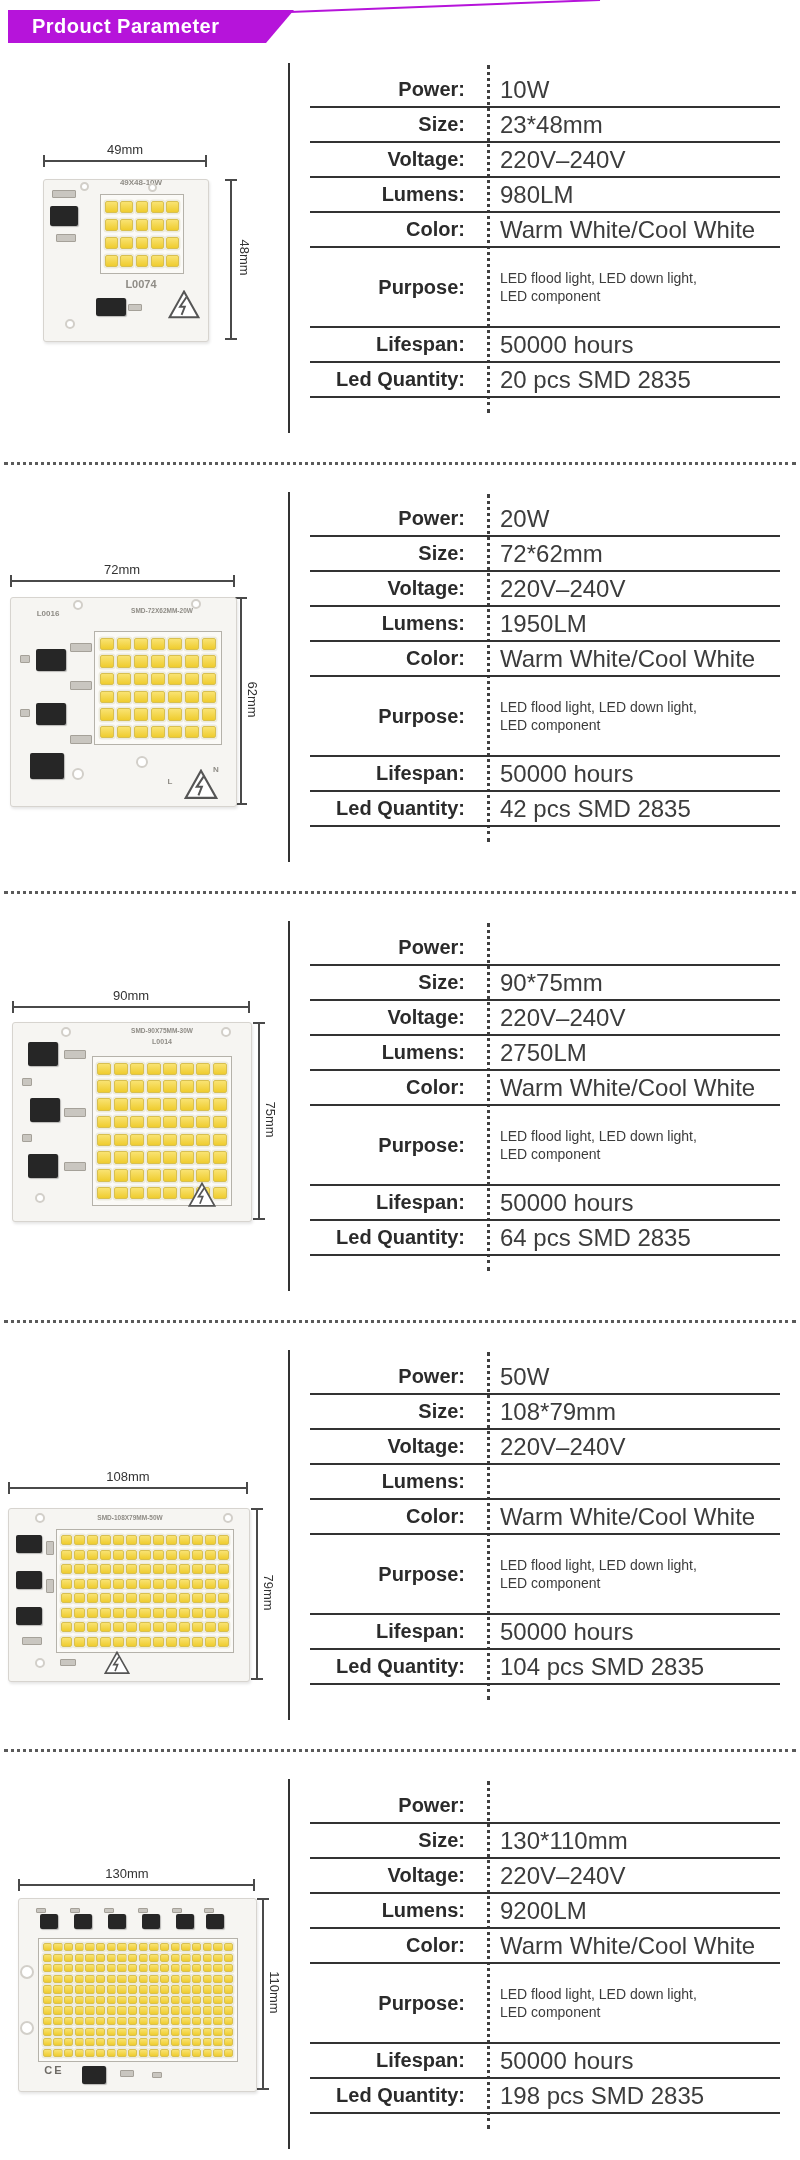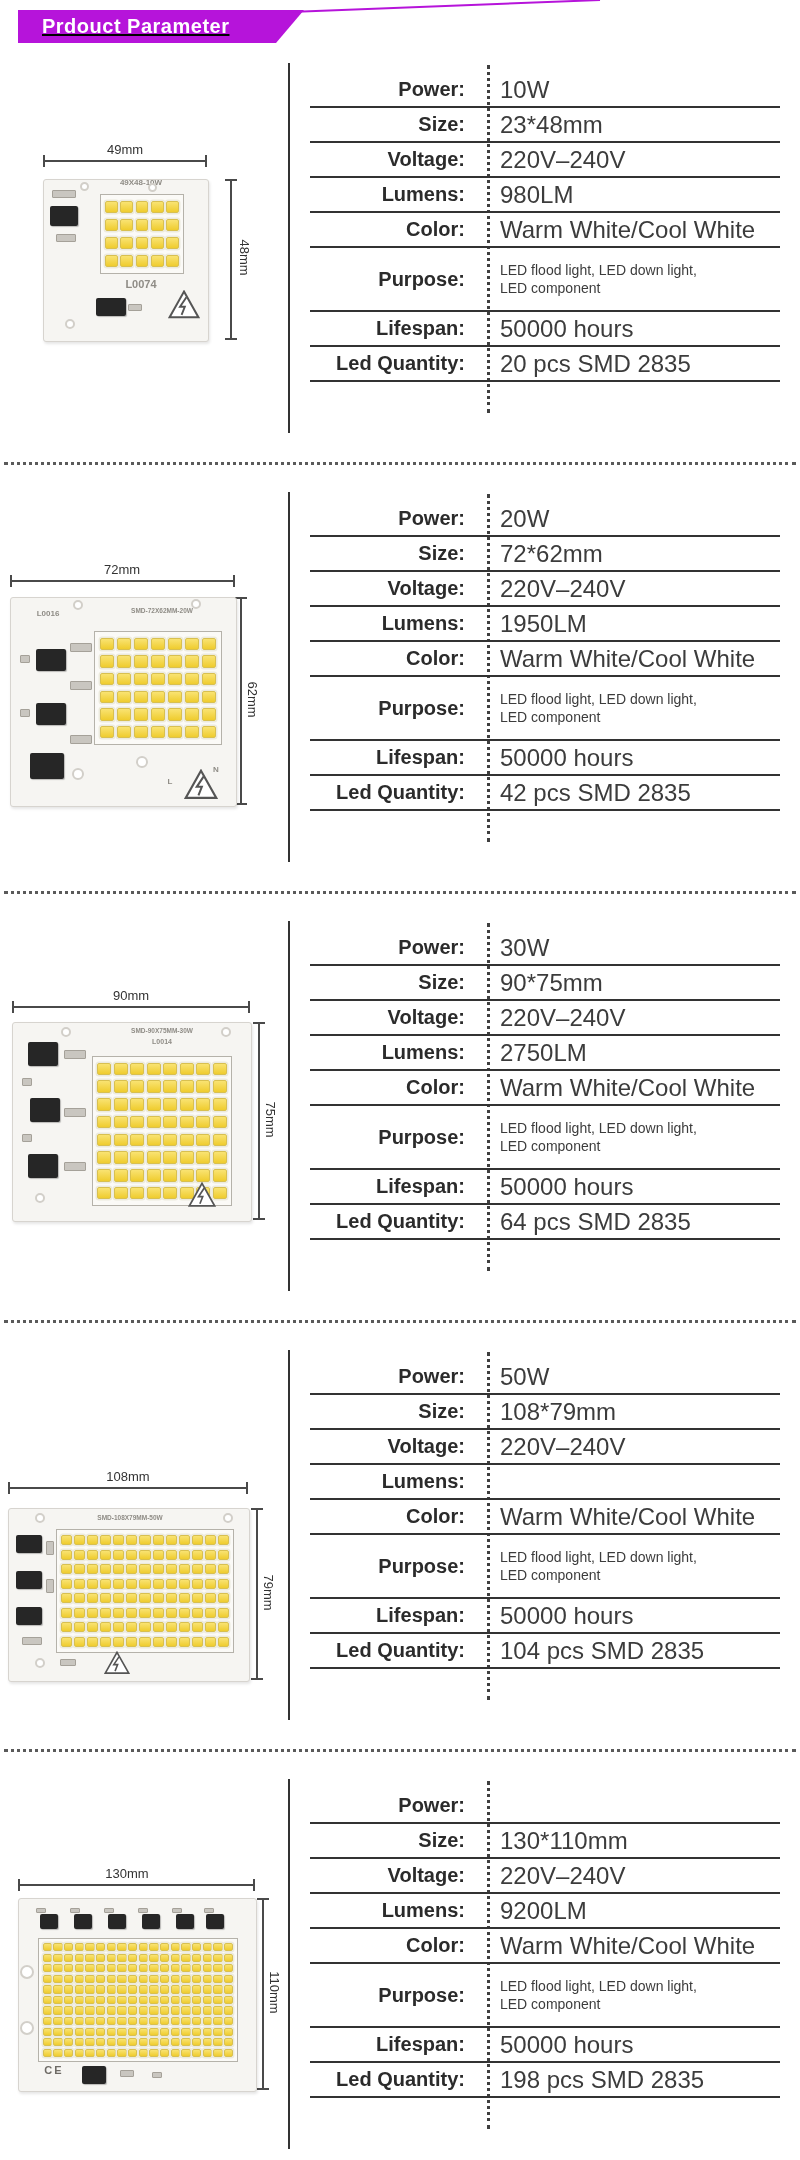--- a/index.html
+++ b/index.html
@@ -1,33 +1,33 @@
 <!DOCTYPE html>
 <html style="--accent: #b614da;"><head>
 <meta charset="utf-8">
 <style>
   html,body{margin:0;padding:0;background:#fff;}
   #page{position:relative;width:800px;height:2160px;background:#fff;overflow:hidden;
         font-family:"Liberation Sans",sans-serif;}
   
-  #banner{position:absolute;left:18px;top:10px;width:286px;height:33px;background:var(--accent,#b614da);
-          clip-path:polygon(0 0,100% 0,calc(100% - 28px) 100%,0 100%);text-decoration:underline;}
+  #banner{position:absolute;left:8px;top:10px;width:286px;height:33px;background:var(--accent,#b614da);
+          clip-path:polygon(0 0,100% 0,calc(100% - 28px) 100%,0 100%);}
   #banner span{display:block;line-height:33px;padding-left:24px;color:#fff;font-size:20px;font-weight:bold;letter-spacing:.5px;}
   #headline-svg{position:absolute;left:0;top:0;width:800px;height:44px;pointer-events:none;}
   
   .sep{position:absolute;left:4px;width:792px;border-top:3px dotted #5a5a5a;height:0;}
   
   .sec{position:absolute;left:0;width:800px;height:429px;}
   .module{position:absolute;left:0;top:0;width:300px;height:429px;}
   
   .vrule{position:absolute;left:288px;top:9px;height:370px;border-left:2px solid #333;}
   .dots{position:absolute;left:487px;top:11px;height:348px;border-left:3px dotted #3f3f3f;}
   .rows{position:absolute;left:310px;top:19px;width:470px;}
   .row{height:35px;display:flex;align-items:center;border-bottom:2px solid #333;box-sizing:border-box;}
-  .row.tall{height:64px;}
+  .row.tall{height:80px;}
   .lab{flex:0 0 155px;text-align:right;font-weight:bold;font-size:20px;color:#2b2b2b;white-space:nowrap;}
   .val{flex:1;padding-left:35px;font-size:24px;color:#3c3c3c;white-space:nowrap;}
   .row.tall .val{font-size:14px;line-height:1.3;white-space:normal;max-width:225px;}
   
   .pcb{position:absolute;background:#f6f5f2;border:1px solid #d7d4cf;border-radius:3px;
        box-shadow:1px 2px 3px rgba(0,0,0,.10);}
   .ledgrid{position:absolute;display:grid;border:1px solid #b5b2aa;background:#fbfaf7;padding:3px;box-sizing:border-box;}
   .ledcell{display:flex;align-items:center;justify-content:center;}
   .led{width:70%;height:58%;background:linear-gradient(180deg,#f9e372,#efcc2e);
        border:1px solid #d8c050;border-radius:2px;box-shadow:0 0 0 1.5px #eceadd;}
@@ -603,21 +603,20 @@
             <polygon points="20,2 38,34 2,34" fill="#ffffff" stroke="#555" stroke-width="2.5"></polygon>
             <polyline points="23,9 15,21 21,21 17,31" fill="none" stroke="#555" stroke-width="2.4"></polyline>
           </svg>
         </div>
     <div class="spec">
       <div class="vrule"></div>
       <div class="dots"></div>
       <div class="rows">
             <div class="row">
               <div class="lab">Power:</div>
-              <div class="val">30W</div>
             </div>
             <div class="row">
               <div class="lab">Size:</div>
               <div class="val">90*75mm</div>
             </div>
             <div class="row">
               <div class="lab">Voltage:</div>
               <div class="val">220V–240V</div>
             </div>
             <div class="row">

